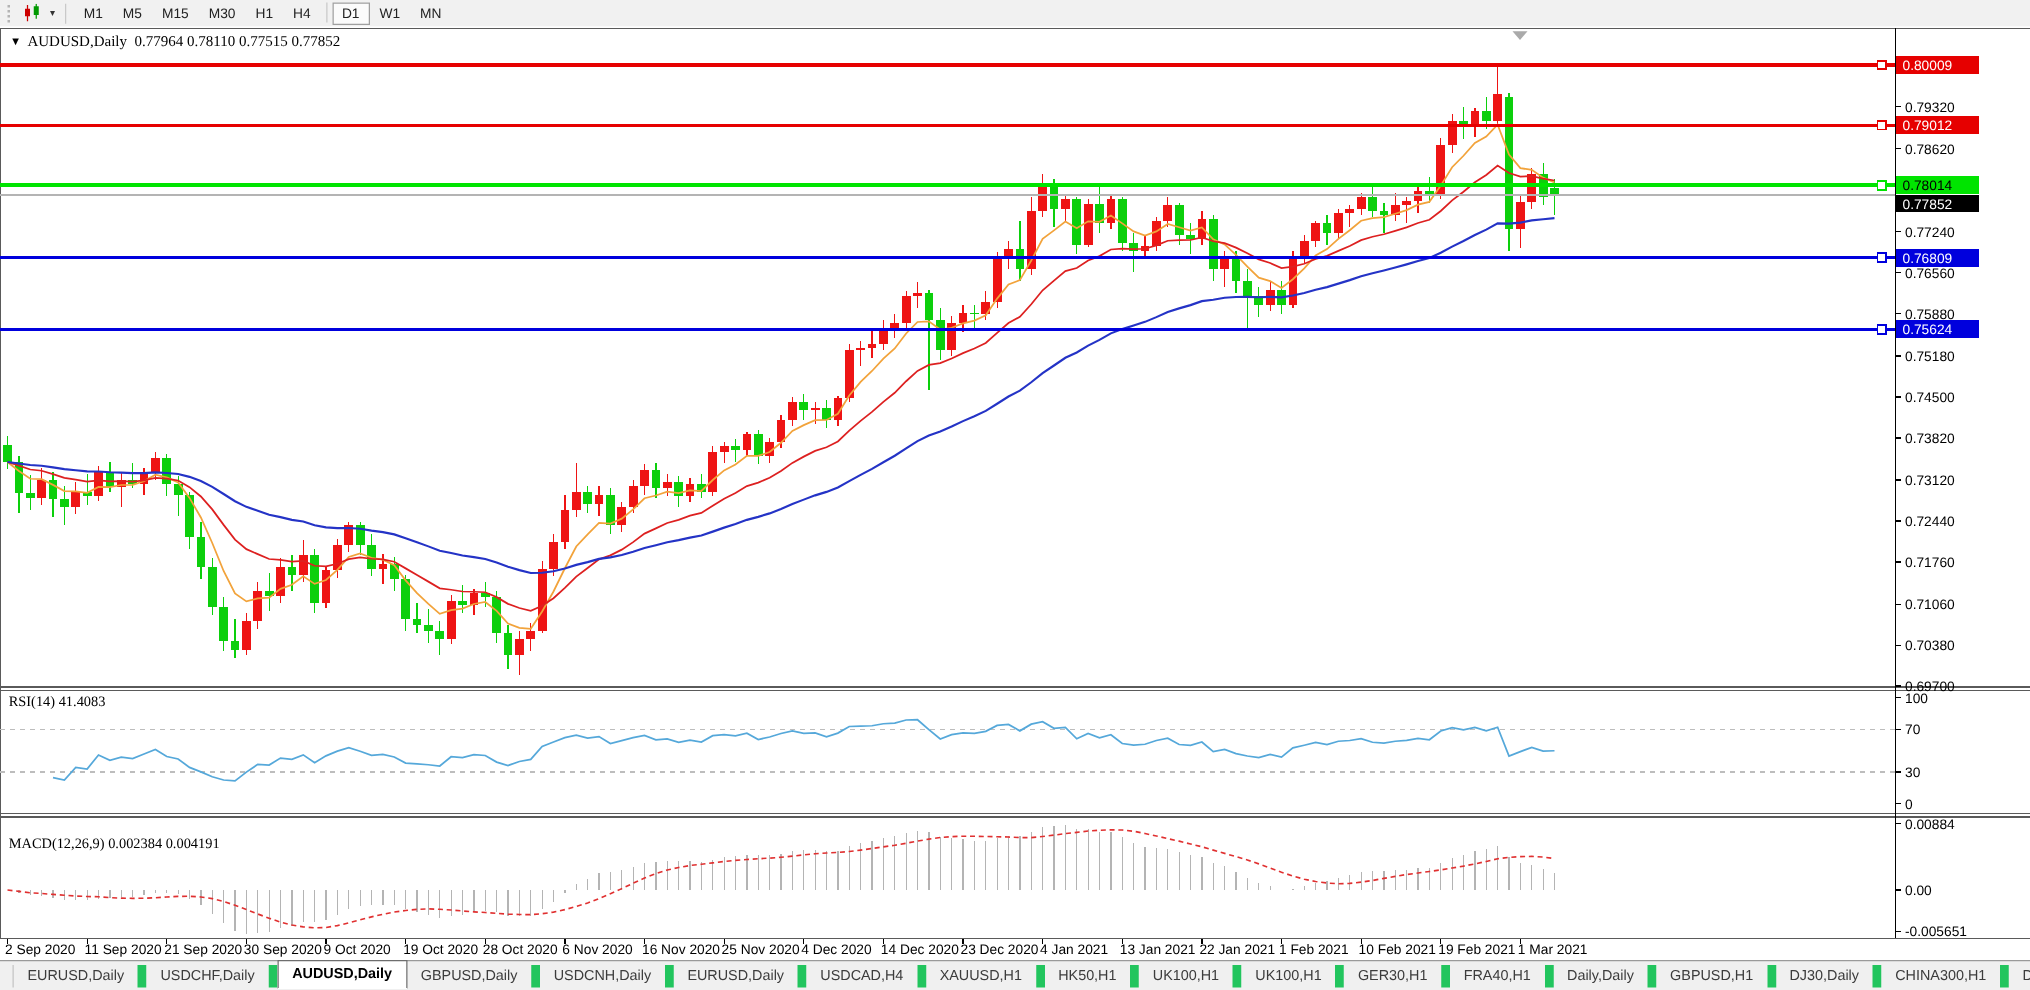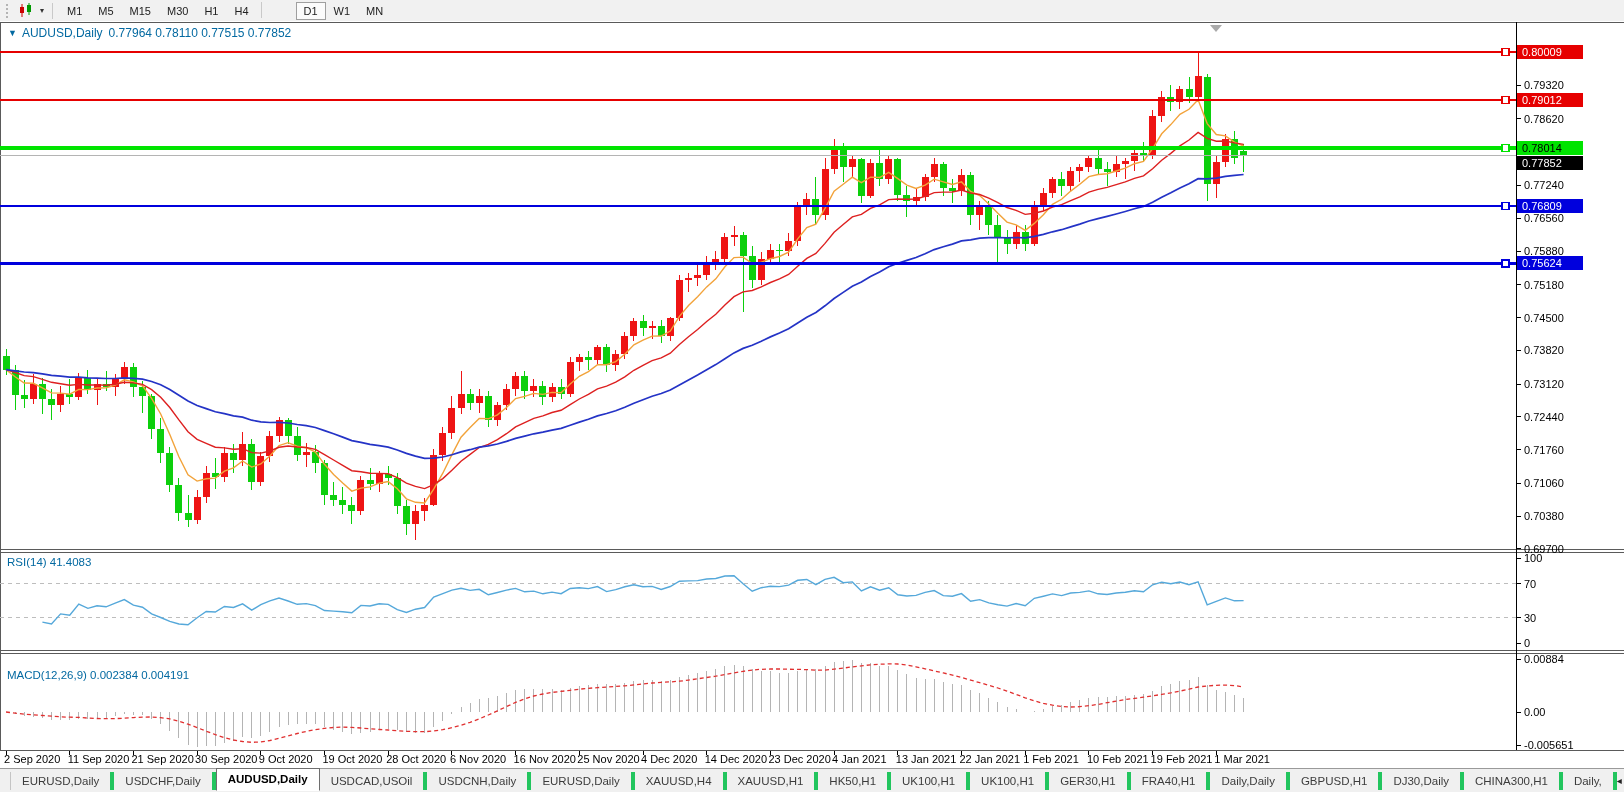--- a/index.html
+++ b/index.html
@@ -4,32 +4,32 @@
 <style>
   html,body{margin:0;padding:0;background:#fff;width:1624px;height:792px;overflow:hidden;
     font-family:"Liberation Sans","DejaVu Sans",sans-serif;-webkit-font-smoothing:none;}
   #toolbar{position:absolute;top:0;left:0;width:1624px;height:21px;background:#f1f1f1;
     border-bottom:1px solid #c6c6c6;display:flex;align-items:center;gap:2px;}
   .grip{width:4px;height:14px;border-left:2px dotted #b4b4b4;margin:0 4px 0 6px;}
   .tool-icon{width:18px;height:15px;display:inline-block;}
   .caret{font-size:8px;color:#333;margin:0 2px;}
   .vsep{width:1px;height:16px;background:#c9c9c9;margin:0 4px;}
   .tfbtn{font-size:11px;color:#222;padding:2px 7px;border:1px solid transparent;cursor:default;}
-  .tfbtn.active{background:#fbfbfb;border:1px solid #9f9f9f;margin-left:30px;}
+  .tfbtn.active{background:#fbfbfb;border:1px solid #9f9f9f;}
   #chart-area{position:absolute;top:21px;left:0;width:1624px;height:747px;background:#fff;}
   #chart-svg{position:absolute;top:0;left:0;}
-  .pane-label{position:absolute;font-size:12px;color:#0369a1;white-space:pre;pointer-events:none;}
+  .pane-label{position:absolute;font-size:12px;color:#000000;white-space:pre;pointer-events:none;font-family:Liberation Serif, serif;}
   #chart-title{left:8px;top:5px;}
   #chart-title .sym{margin-right:6px;}
   #rsi-label{left:7px;top:535px;font-size:11.5px;}
   #macd-label{left:7px;top:648px;font-size:11.5px;}
   .collapse-arrow{font-size:9px;margin-right:5px;vertical-align:1px;}
   #tabbar{position:absolute;bottom:0;left:0;width:1624px;height:24px;background:#f0f0f0;
     border-top:1px solid #9a9a9a;display:flex;align-items:center;box-sizing:border-box;padding-left:10px;}
-  .tab{font-size:11.5px;color:#3c3c3c;padding:3px 11px;border-right:4px solid #22c55e;
+  .tab{font-size:11.5px;color:#3c3c3c;padding:3px 11px;border-right:7px solid #22c55e;
     white-space:nowrap;cursor:default;}
   .tab:first-child{border-left:1px solid #c4c4c4;}
   .tab.active{background:#fff;border:1px solid #6e6e6e;border-bottom:1px solid #fff;
     font-weight:bold;color:#000;padding:4px 11px 5px 11px;margin-top:-3px;}
   .tab-arrows{margin-left:auto;display:flex;gap:6px;padding-right:6px;}
   .tab-arrow{font-size:10px;color:#222;cursor:default;}
 </style>
 </head>
 <body>
 
@@ -633,24 +633,24 @@
     </svg>
   <div class="pane-label" id="chart-title"><span class="collapse-arrow">▼</span><span class="sym">AUDUSD,Daily</span><span>0.77964 0.78110 0.77515 0.77852</span></div>
   <div class="pane-label" id="rsi-label">RSI(14) 41.4083</div>
   <div class="pane-label" id="macd-label">MACD(12,26,9) 0.002384 0.004191</div>
 </div>
 
 <div id="tabbar">
     <span class="tab">EURUSD,Daily</span>
     <span class="tab">USDCHF,Daily</span>
     <span class="tab active">AUDUSD,Daily</span>
-    <span class="tab">USDCAD,USOil</span>
+    <span class="tab">GBPUSD,Daily</span>
     <span class="tab">USDCNH,Daily</span>
     <span class="tab">EURUSD,Daily</span>
-    <span class="tab">XAUUSD,H4</span>
+    <span class="tab">USDCAD,H4</span>
     <span class="tab">XAUUSD,H1</span>
     <span class="tab">HK50,H1</span>
     <span class="tab">UK100,H1</span>
     <span class="tab">UK100,H1</span>
     <span class="tab">GER30,H1</span>
     <span class="tab">FRA40,H1</span>
     <span class="tab">Daily,Daily</span>
     <span class="tab">GBPUSD,H1</span>
     <span class="tab">DJ30,Daily</span>
     <span class="tab">CHINA300,H1</span>

